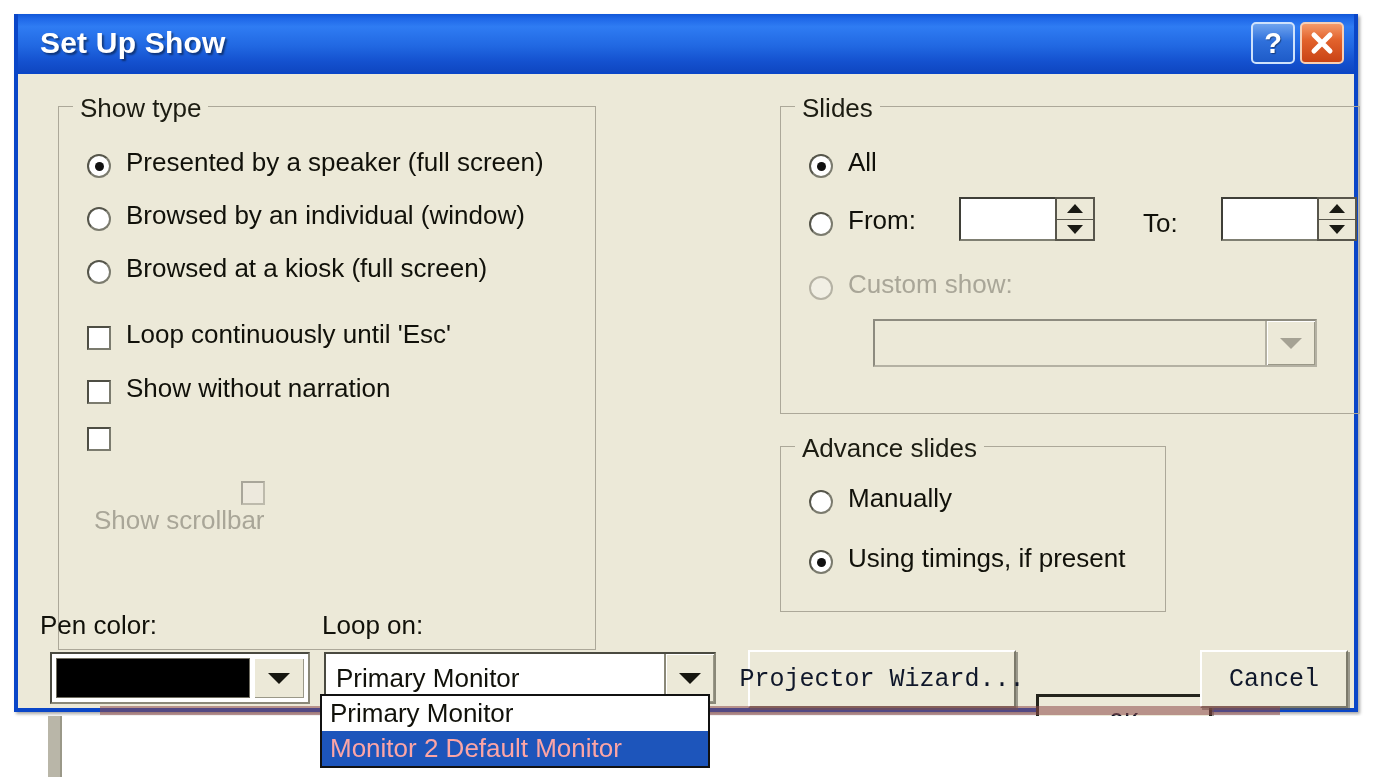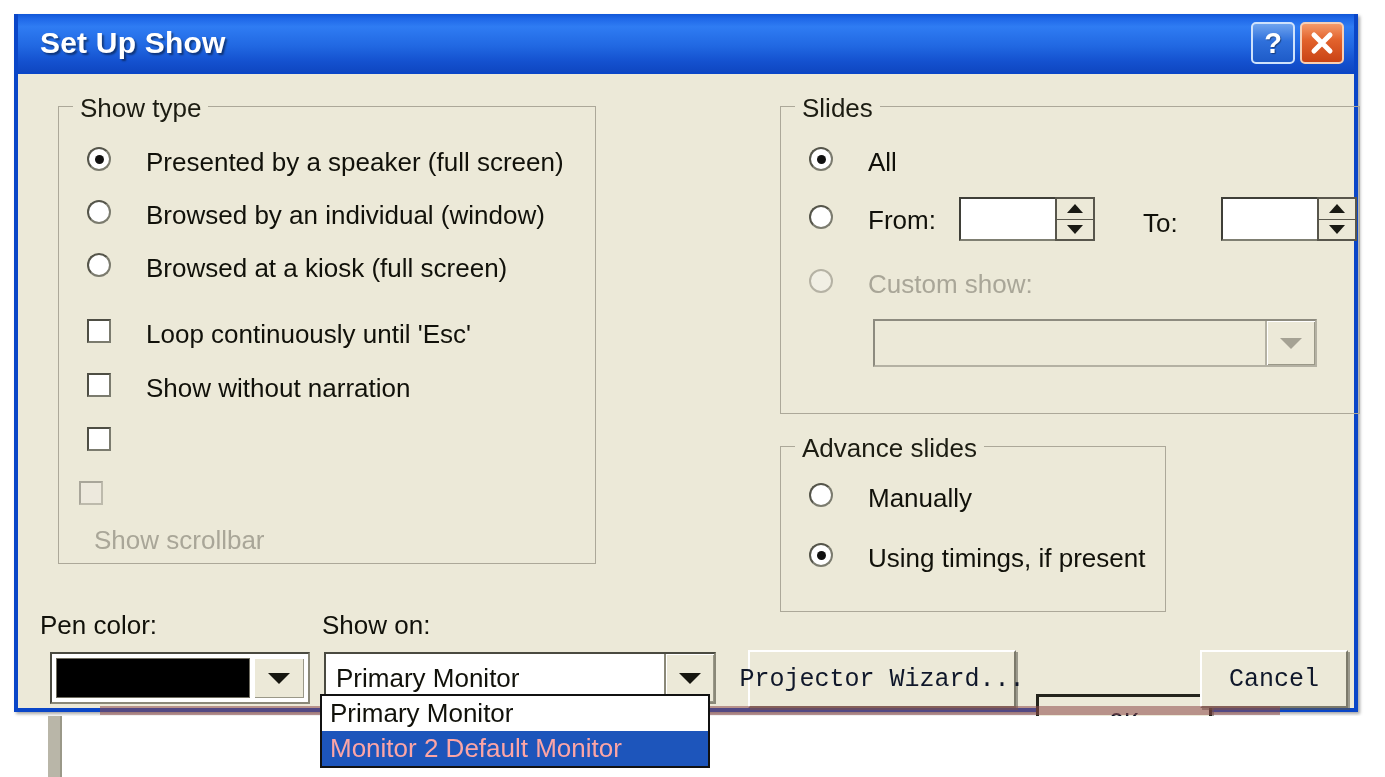--- a/index.html
+++ b/index.html
@@ -107,23 +107,22 @@
     padding: 0 7px;
     font-size: 26px;
     color: #1c1c12;
     white-space: nowrap;
   }
 
   
   .row {
     position: absolute;
     display: flex;
-    align-items: flex-start;
-    white-space: nowrap;
-    gap: 20px;
+    align-items: flex-end;
+    white-space: nowrap;
   }
   .radio {
     width: 24px;
     height: 24px;
     border-radius: 50%;
     background: #ffffff;
     border: 2px solid #7b7b6e;
     border-top-color: #55554a;
     border-left-color: #55554a;
     box-sizing: border-box;
@@ -391,21 +390,21 @@
       <div class="tbtn close">
         <svg width="26" height="26" viewBox="0 0 26 26" aria-hidden="true">
           <path d="M5 5 L21 21 M21 5 L5 21" stroke="#ffffff" stroke-width="5" stroke-linecap="round" fill="none"></path>
         </svg>
       </div>
     </div>
   </div>
 
   <div id="client">
 
-    <div class="group" style="left:40px; top:32px; width:538px; height:458px;">
+    <div class="group" style="left:40px; top:32px; width:538px; height:544px;">
       <div class="legend">Show type</div>
 
       <div class="row" style="left:28px; top:40px;">
         <div class="radio checked"></div>
         <div class="lbl">Presented by a speaker (full screen)</div>
       </div>
       <div class="row" style="left:28px; top:93px;">
         <div class="radio"></div>
         <div class="lbl">Browsed by an individual (window)</div>
       </div>
@@ -498,21 +497,21 @@
 
     <div class="field-label" style="left:22px; top:536px;">Pen color:</div>
 
     <div class="pen-combo" style="left:32px; top:578px; width:260px; height:52px;">
       <div class="pen-swatch"></div>
       <div class="pen-arrow">
         <span class="arrow-dn"></span>
       </div>
     </div>
 
-    <div class="field-label" style="left:304px; top:536px;">Show on:</div>
+    <div class="field-label" style="left:304px; top:536px;">Loop on:</div>
 
     <div class="combo" style="left:306px; top:578px; width:392px; height:52px;">
       <div class="combo-text">Primary Monitor</div>
       <div class="combo-arrow">
         <span class="arrow-dn"></span>
       </div>
     </div>
 
     <div class="btn" style="left:730px; top:576px; width:268px; height:58px;">Projector Wizard...</div>
     <div class="btn default" style="left:1018px; top:576px; width:176px; height:58px;">OK</div>

